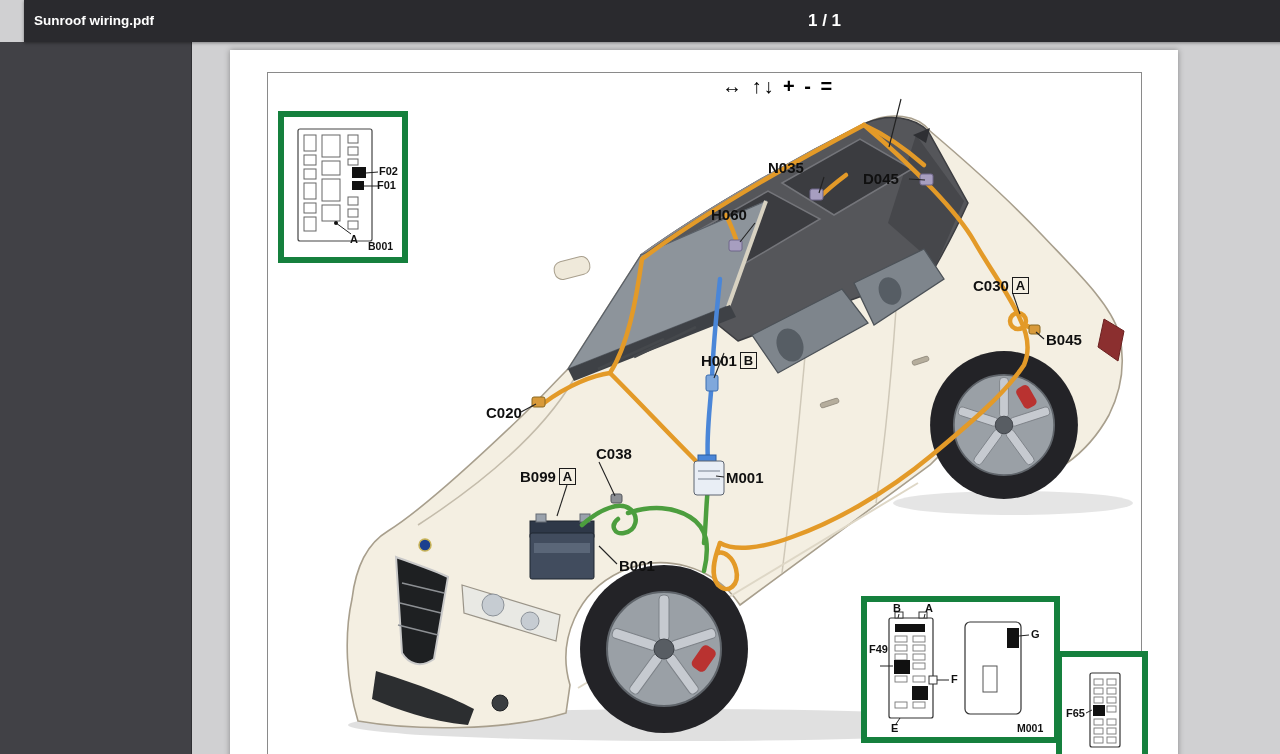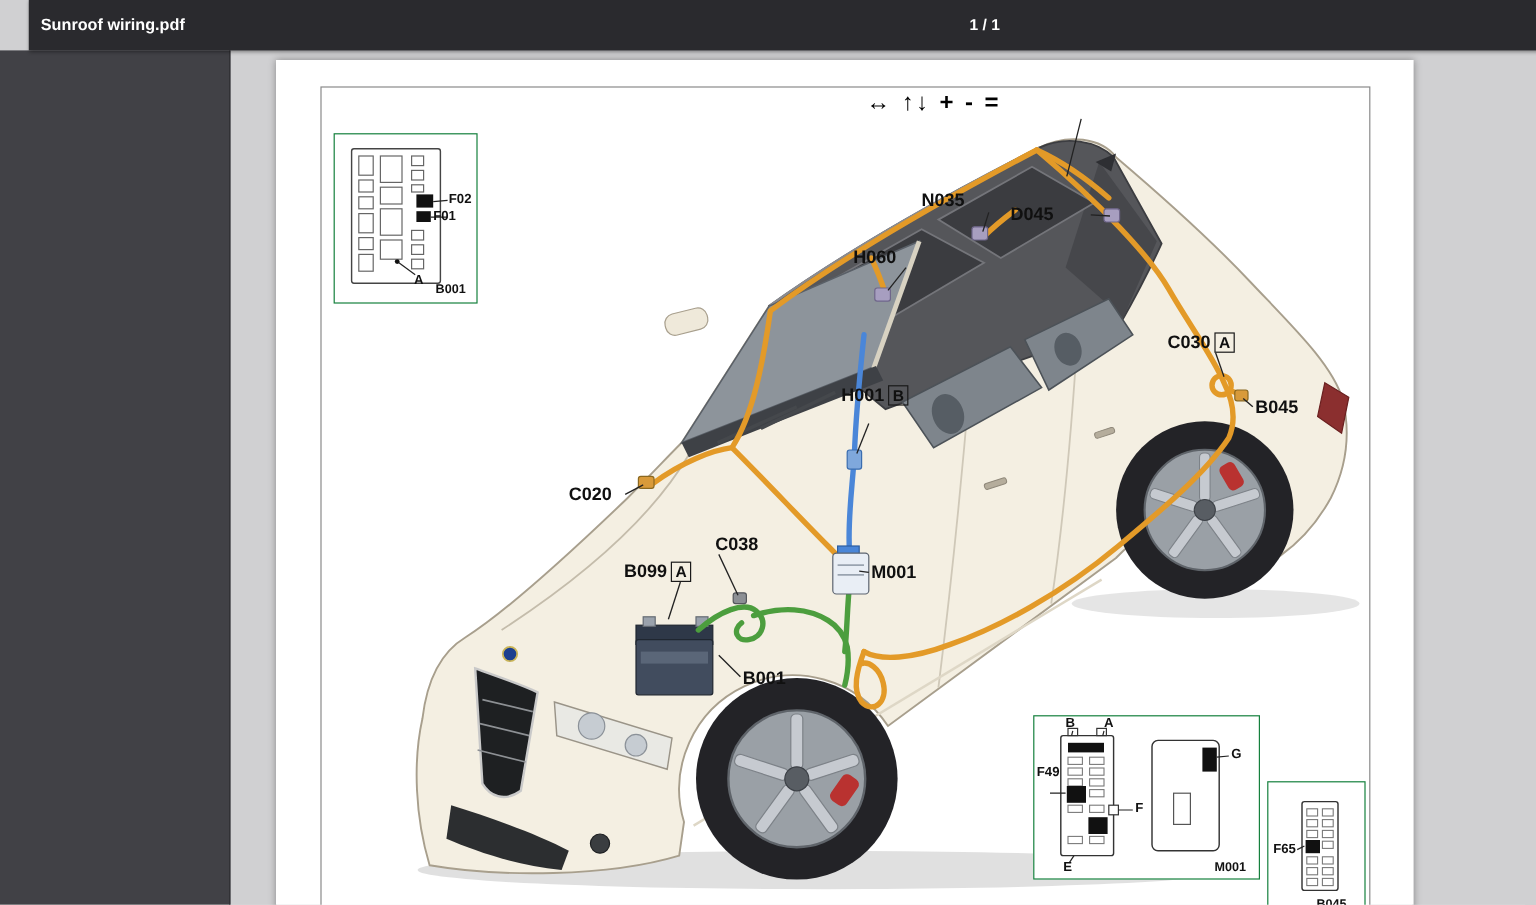--- a/index.html
+++ b/index.html
@@ -13,21 +13,21 @@
     background:#2a2a2e;color:#fff;z-index:10;
     box-shadow:0 1px 3px rgba(0,0,0,.4);
     margin-left:24px;
   }
   .toolbar .title{
     position:absolute;left:10px;top:0;height:42px;line-height:42px;
     font-size:13.5px;font-weight:700;
   }
   .toolbar .page-indicator{
     position:absolute;left:784px;top:0;height:42px;line-height:42px;
-    font-size:13px;font-weight:700;
+    font-size:17px;font-weight:700;
   }
   .sidebar{
     position:absolute;top:42px;left:0;width:191px;height:712px;
     background:#414146;border-right:1px solid #2e2e32;z-index:5;
   }
   .viewport{
     position:absolute;top:42px;left:191px;width:1089px;height:712px;
     background:#d0d0d2;z-index:1;
   }
   .page{
@@ -46,21 +46,21 @@
   }
   .callout{
     position:absolute;z-index:4;display:flex;align-items:center;
     font-size:15px;font-weight:600;color:#101010;white-space:nowrap;
   }
   .callout .boxed{
     border:1.3px solid #1a1a1a;padding:0 3px;margin-left:3px;
     font-size:13px;line-height:15px;font-weight:600;
   }
   .inset{
-    position:absolute;background:#fff;border:1px solid #15803d;z-index:3;
+    position:absolute;background:#fff;border:6px solid #15803d;z-index:3;
   }
   .inset svg{position:absolute;left:0;top:0;}
   .ins-label{
     position:absolute;font-size:11px;font-weight:700;color:#111;z-index:4;
     white-space:nowrap;
   }
   .ins-name{
     position:absolute;font-size:10.5px;font-weight:700;color:#111;z-index:4;
     white-space:nowrap;
   }
@@ -223,38 +223,38 @@
           <line x1="456" y1="404" x2="448" y2="403"></line>
           <line x1="349" y1="491" x2="331" y2="473"></line>
         </g>
       </svg>
 
       <div class="legend">↔ ↑↓ + - =</div>
 
       <div class="callout" style="left:500px;top:86px">
           <span>N035</span>
         </div>
-      <div class="callout" style="left:574px;top:97px">
+      <div class="callout" style="left:595px;top:97px">
           <span>D045</span>
         </div>
       <div class="callout" style="left:443px;top:133px">
           <span>H060</span>
         </div>
       <div class="callout" style="left:705px;top:204px">
           <span>C030</span>
           <span class="boxed">A</span>
         </div>
       <div class="callout" style="left:778px;top:258px">
           <span>B045</span>
         </div>
-      <div class="callout" style="left:433px;top:248px">
+      <div class="callout" style="left:433px;top:279px">
           <span>H001</span>
           <span class="boxed">B</span>
         </div>
-      <div class="callout" style="left:206px;top:331px">
+      <div class="callout" style="left:218px;top:331px">
           <span>C020</span>
         </div>
       <div class="callout" style="left:328px;top:372px">
           <span>C038</span>
         </div>
       <div class="callout" style="left:252px;top:395px">
           <span>B099</span>
           <span class="boxed">A</span>
         </div>
       <div class="callout" style="left:458px;top:396px">
@@ -286,21 +286,21 @@
             <rect x="64" y="104" width="10" height="8"></rect>
           </g>
           <rect x="68" y="50" width="14" height="11" fill="#111"></rect>
           <rect x="68" y="64" width="12" height="9" fill="#111"></rect>
           <line x1="82" y1="56" x2="94" y2="55" stroke="#222" stroke-width="1"></line>
           <line x1="80" y1="69" x2="94" y2="69" stroke="#222" stroke-width="1"></line>
           <line x1="67" y1="117" x2="52" y2="106" stroke="#222" stroke-width="1"></line>
           <circle cx="52" cy="106" r="2" fill="#111"></circle>
         </svg>
         <div class="ins-label" style="left:95px;top:48px">F02</div>
-        <div class="ins-label" style="left:82px;top:62px">F01</div>
+        <div class="ins-label" style="left:93px;top:62px">F01</div>
         <div class="ins-label" style="left:66px;top:116px">A</div>
         <div class="ins-name" style="left:84px;top:123px">B001</div>
       </div>
 
       <div class="inset" style="left:593px;top:523px;width:187px;height:135px">
         <svg width="187" height="135" viewBox="0 0 187 135">
           <rect x="22" y="16" width="44" height="100" rx="2" fill="#fff" stroke="#333" stroke-width="1.2"></rect>
           <rect x="28" y="10" width="8" height="6" fill="#fff" stroke="#333"></rect>
           <rect x="52" y="10" width="8" height="6" fill="#fff" stroke="#333"></rect>
           <rect x="28" y="22" width="30" height="8" fill="#111"></rect>

